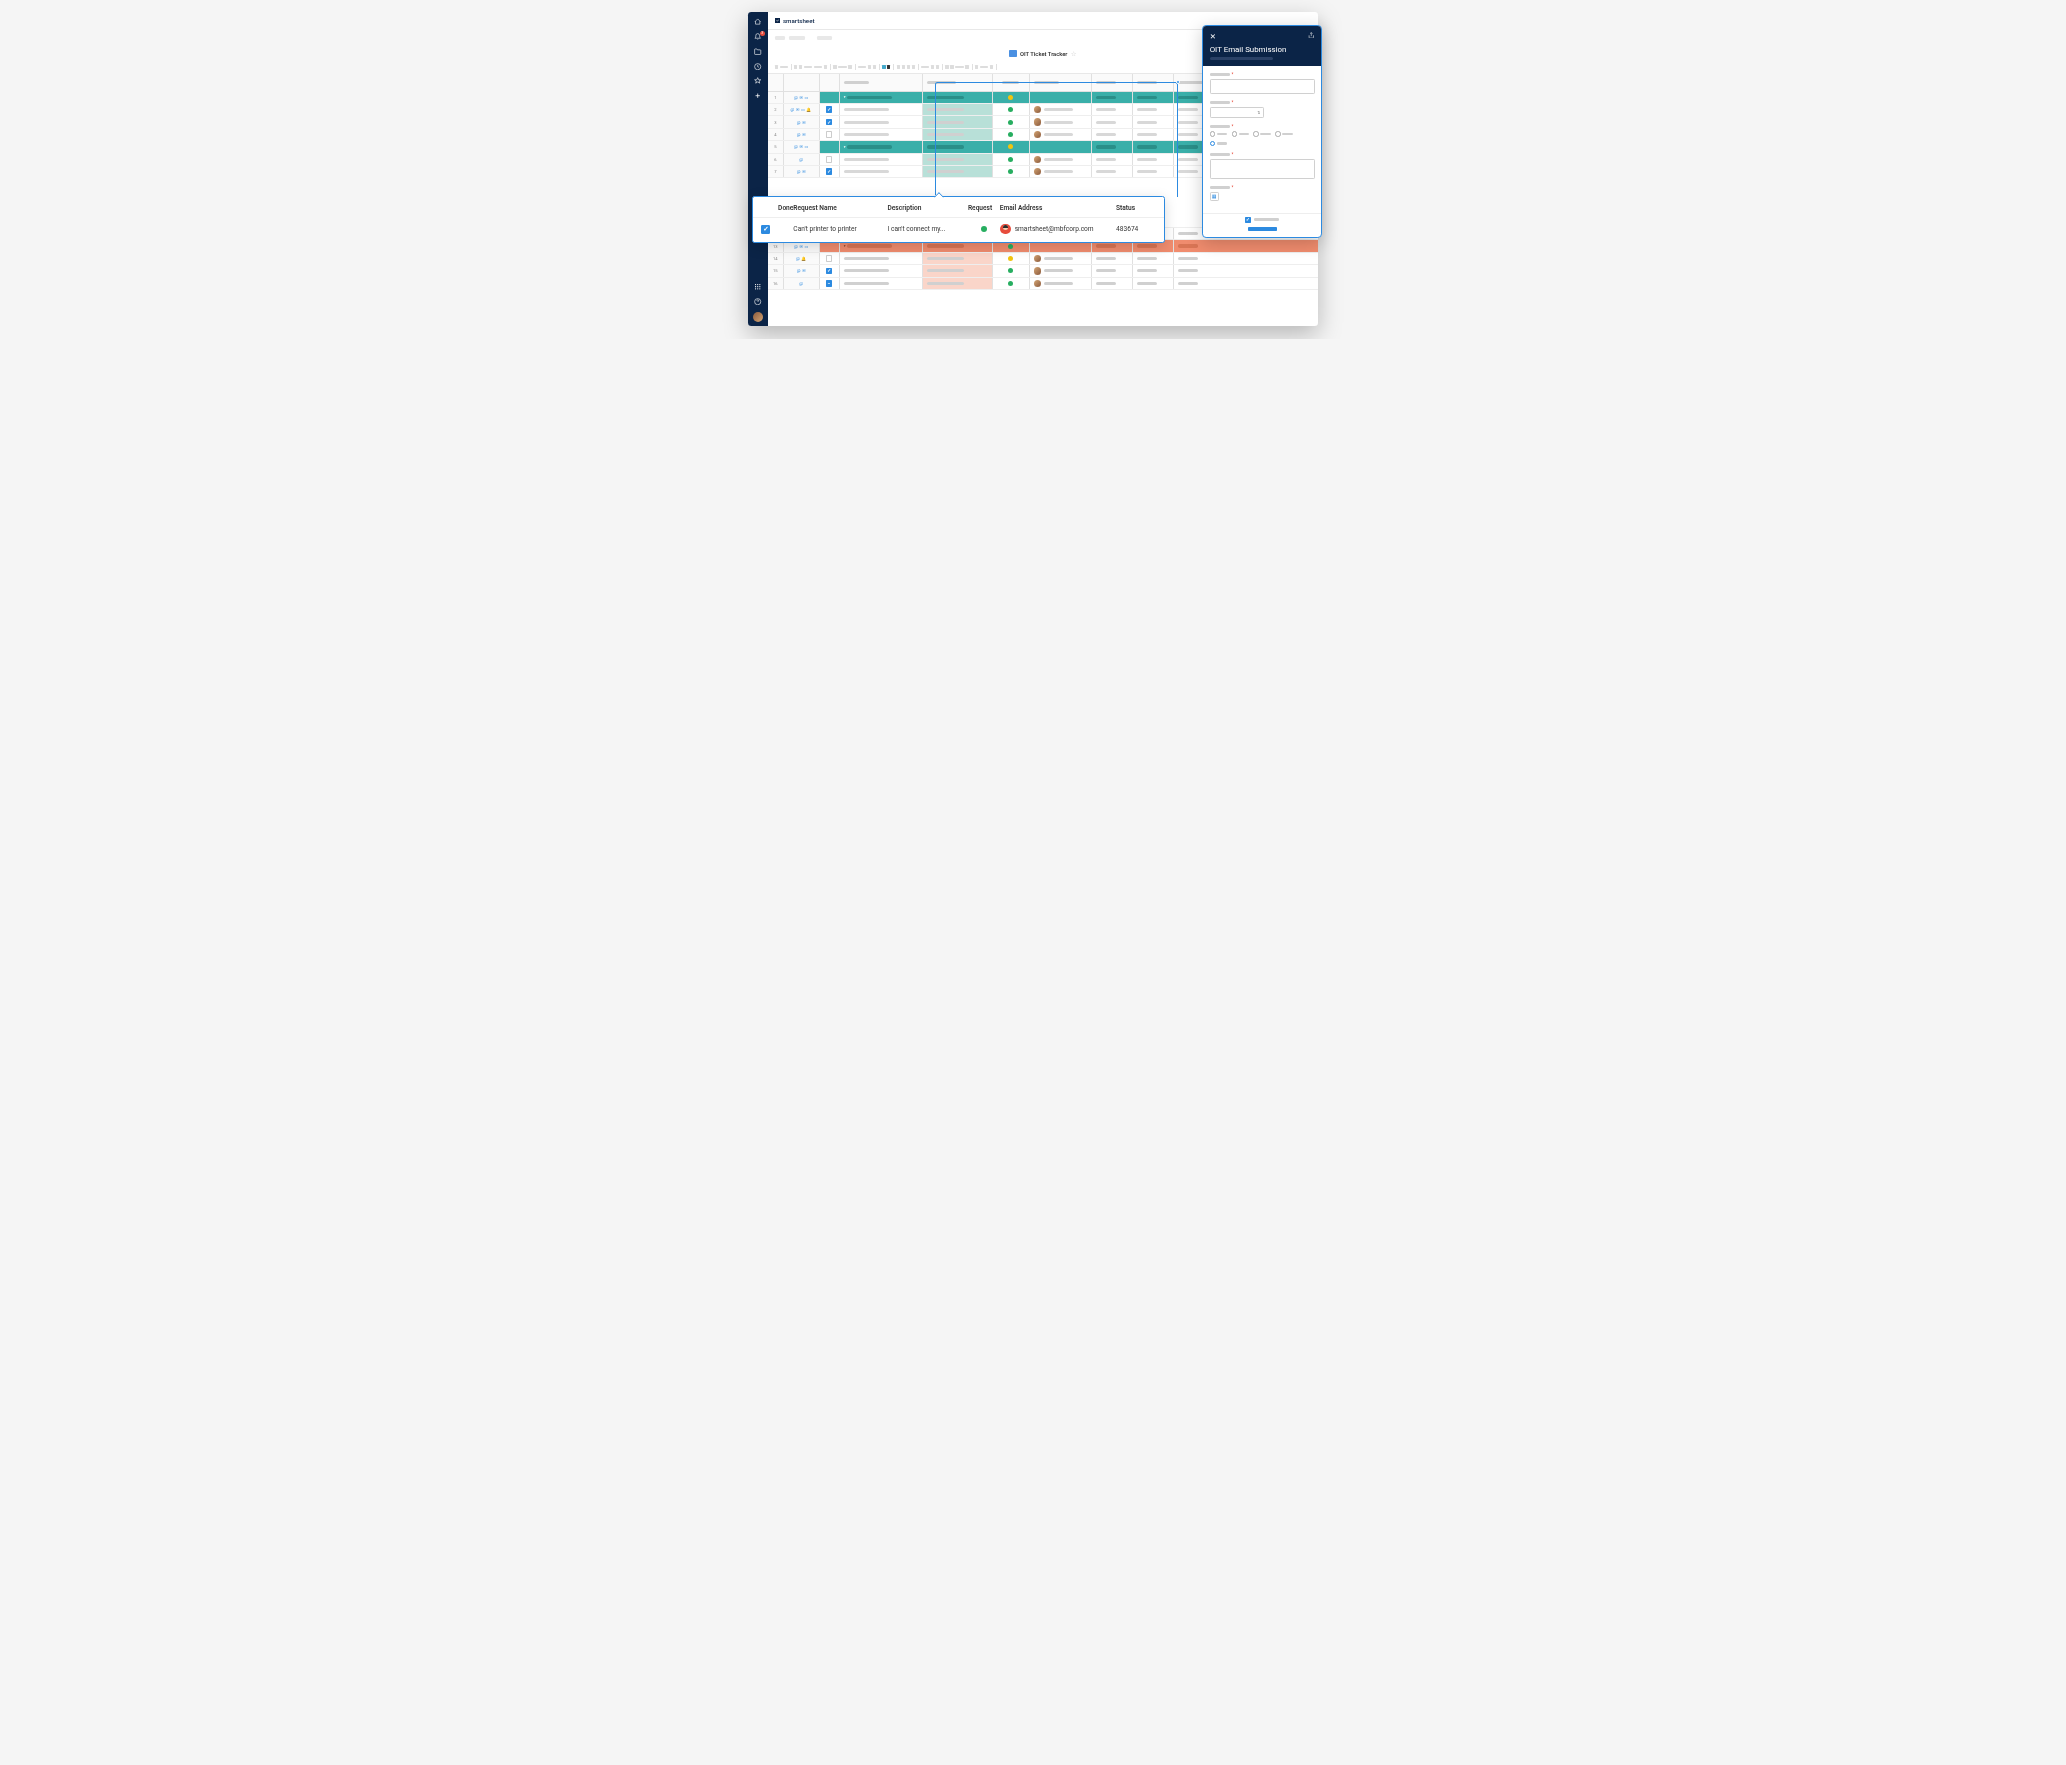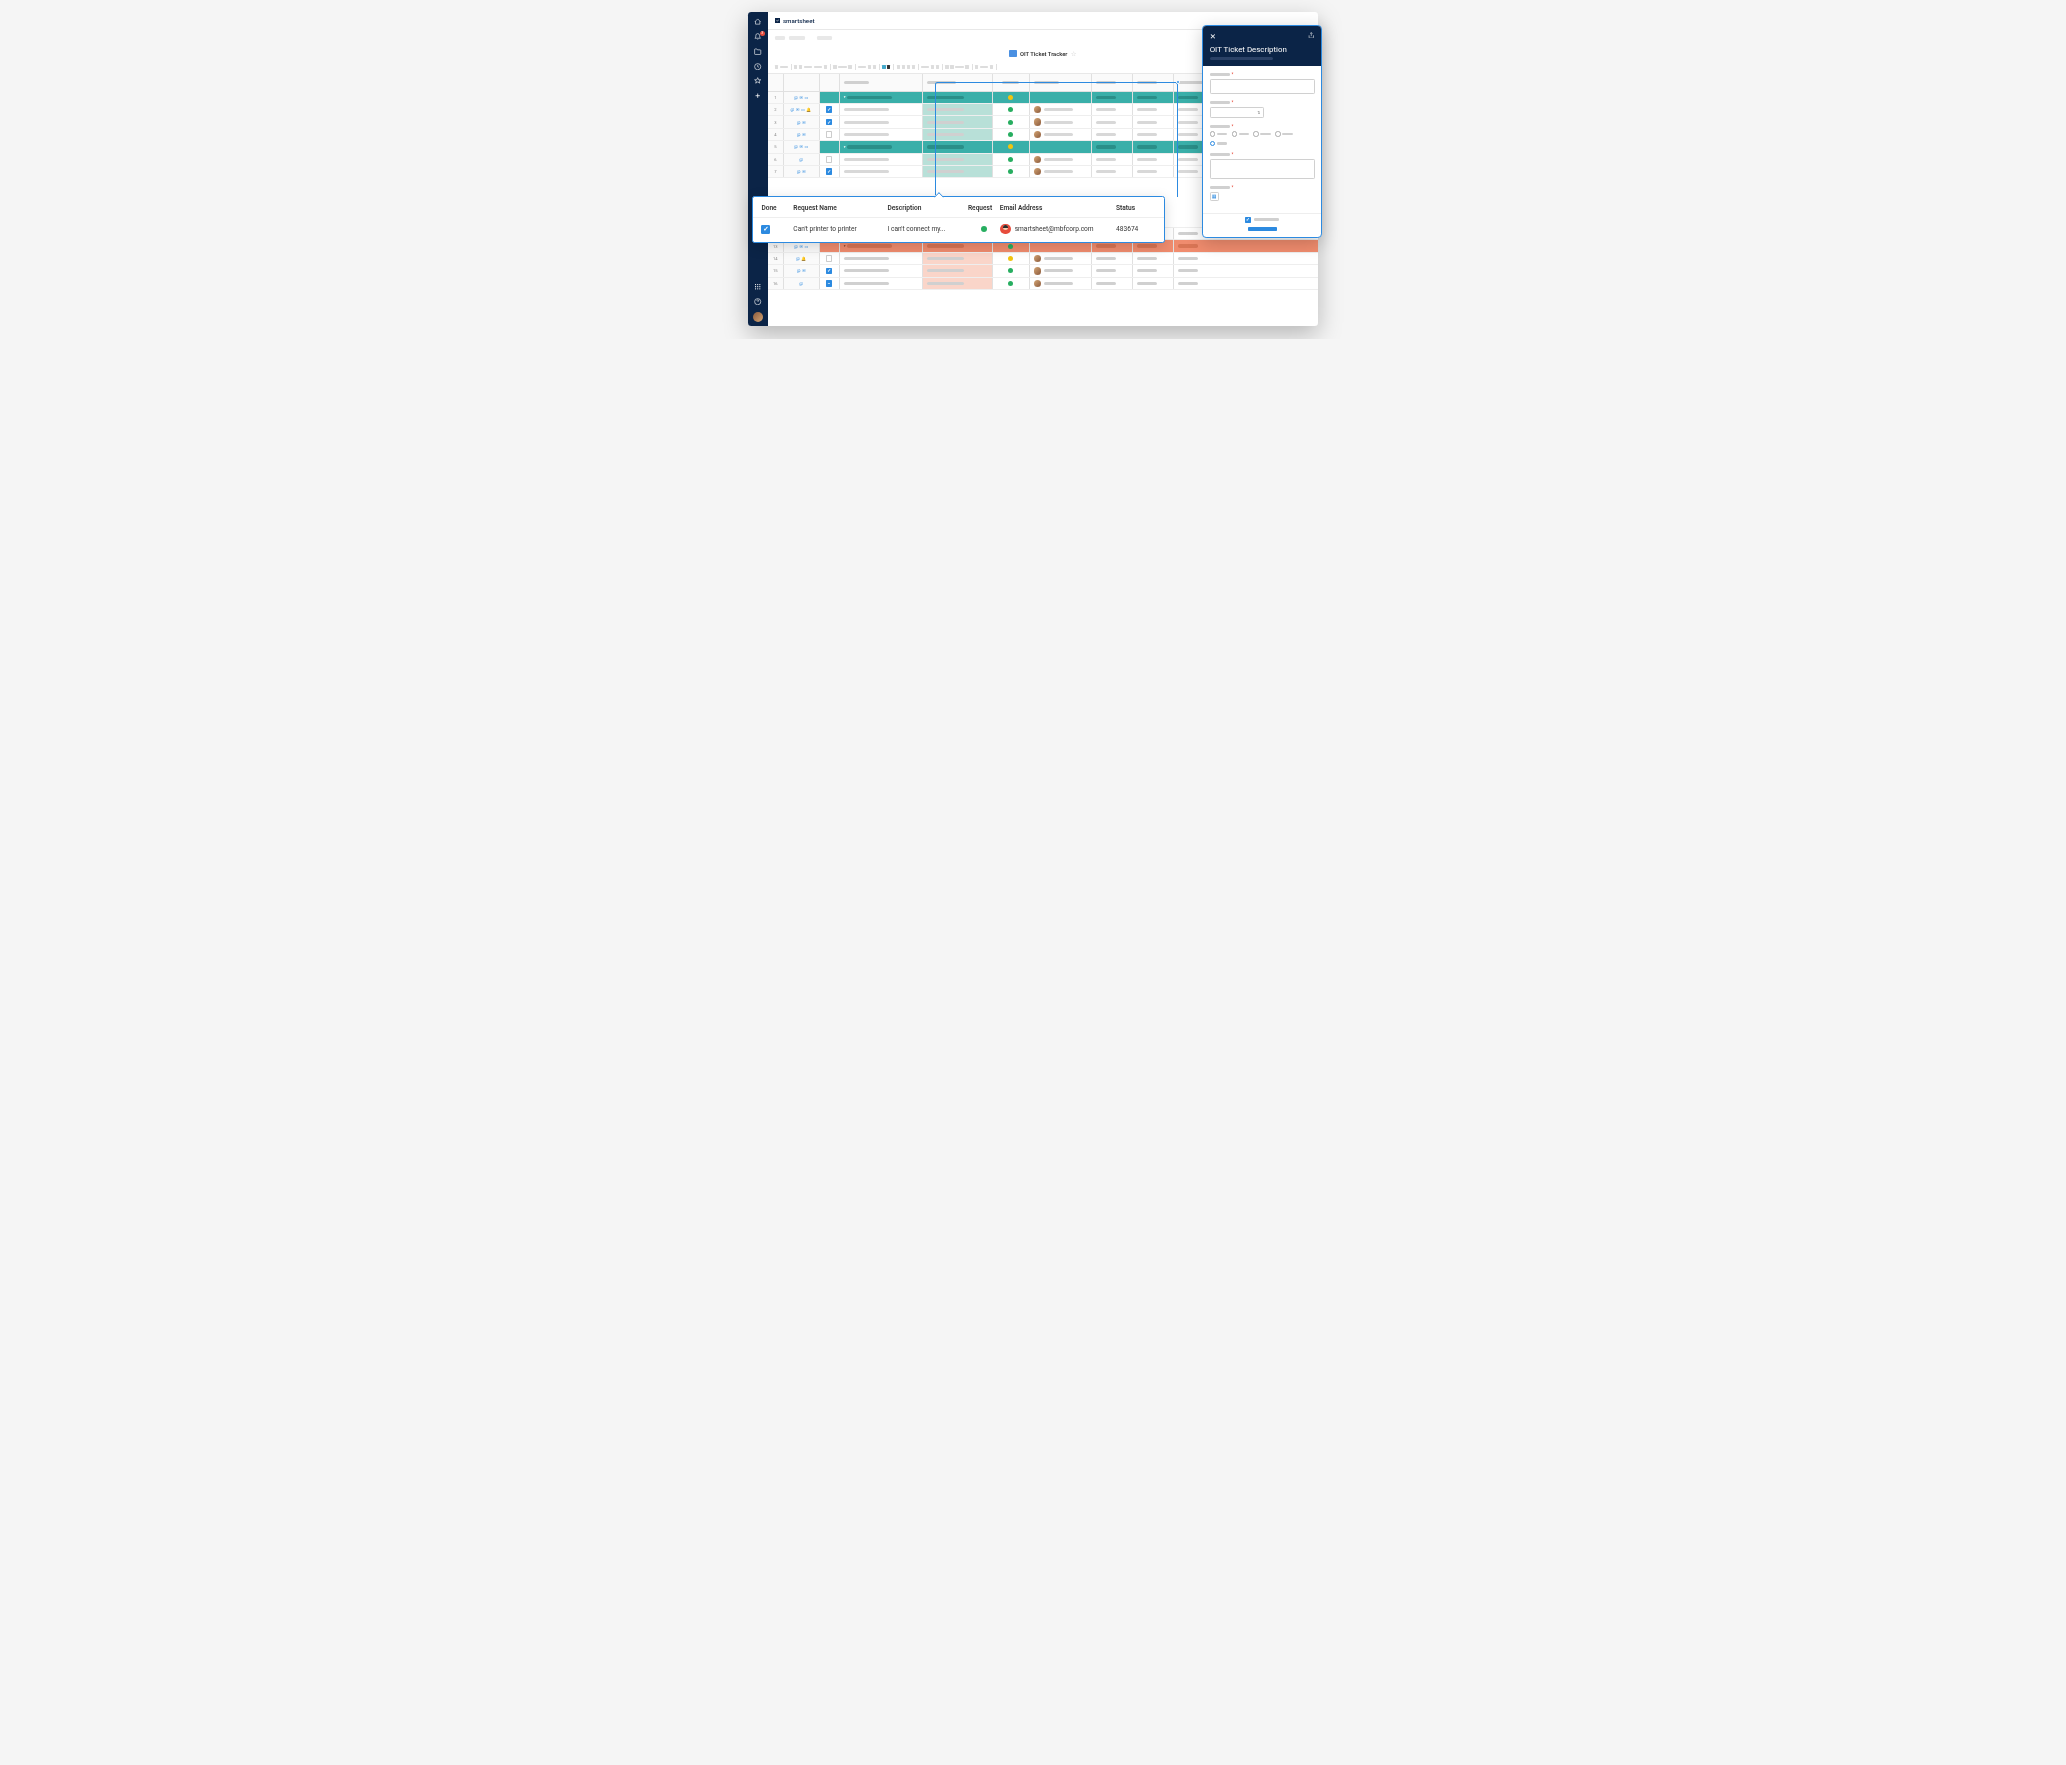--- a/index.html
+++ b/index.html
@@ -68,21 +68,21 @@
 
 
 .detail-popup { position: absolute; left: 4.1px; top: 184px; width: 413px; background: white; border: 0.8px solid #2c8ae0; border-radius: 2.5px; box-shadow: 0 3.3px 12.4px rgba(0,0,0,0.15); z-index: 20; }
 .detail-popup::before { content:""; position:absolute; top:-3.3px; left:182px; width:5.8px; height:5.8px; background:white; border-top:0.8px solid #2c8ae0; border-left:0.8px solid #2c8ae0; transform: rotate(45deg) translateY(-0.8px); border-radius: 0.8px 0 0 0; }
 .connector-line { position: absolute; left: 187px; top: 70px; width: 243px; height: 115px; border: 0.8px solid #2c8ae0; border-bottom: none; border-radius: 2.5px 2.5px 0 0; z-index: 5; pointer-events: none; }
 .connector-dot { position: absolute; width: 4.1px; height: 4.1px; background: #2c8ae0; border: 0.8px solid white; border-radius: 50%; z-index: 6; }
 .detail-header { display: flex; padding: 6.6px 8.3px 5px; gap: 0; }
 .detail-header > div { font-weight: 600; font-size: 6.6px; color: #333; }
 .detail-row { display: flex; padding: 5.8px 8.3px 7.4px; border-top: 0.4px solid #eee; align-items: center; }
 .detail-row > div { font-size: 6.6px; color: #333; display: flex; align-items: center; gap: 4.1px; }
-.dc-done { width: 33px; }
+.dc-done { width: 33px; text-align: right; }
 .dc-name { width: 91px; }
 .dc-desc { width: 83px; margin-left: 6px; }
 .dc-status { width: 33px; justify-content: center; }
 .dc-email { width: 120px; }
 .dc-netid { width: 41px; }
 .detail-checkbox { width: 9px; height: 9px; background: #2c8ae0; border-radius: 1.2px; display: flex; align-items: center; justify-content: center; color: white; font-weight: bold; }
 .detail-avatar { width: 10.7px; height: 10.7px; border-radius: 50%; background: #e74c3c; flex-shrink: 0; position: relative; overflow: hidden; }
 .detail-avatar::before { content:""; position:absolute; top:1.7px; left:2.9px; width:5px; height:5px; background:#f4d0b0; border-radius:50%; }
 .detail-avatar::after { content:""; position:absolute; top:1.2px; left:2.9px; width:5px; height:2.9px; background:#2c2c2c; border-radius: 2.5px 2.5px 0 0; }
 
@@ -679,21 +679,21 @@
   </div>
 
   <div class="form-popup">
     <div class="form-header">
       <div class="form-header-top">
         <span class="form-close">✕</span>
         <span class="form-share"><svg width="6.6" height="6.6" viewBox="0 0 24 24" fill="none" stroke="currentColor" stroke-width="2">
               <path d="M4 12v8a2 2 0 002 2h12a2 2 0 002-2v-8M16 6l-4-4-4 4M12 2v13"></path>
             </svg></span>
       </div>
-      <div class="form-title">OIT Ticket Description</div>
+      <div class="form-title">OIT Email Submission</div>
       <div class="form-sub"></div>
     </div>
     <div class="form-body">
       <div class="form-field">
         <div class="form-label">
             <div class="form-label-skel" style="width:20.7px;"></div>
             <span class="form-req">*</span>
           </div>
         <div class="form-input"></div>
       </div>

